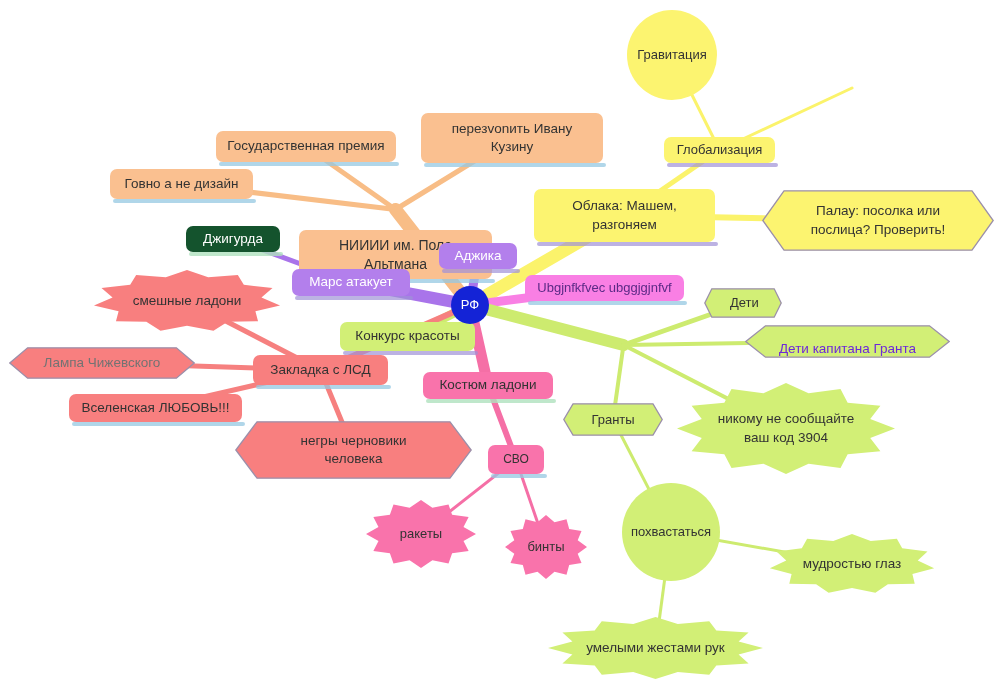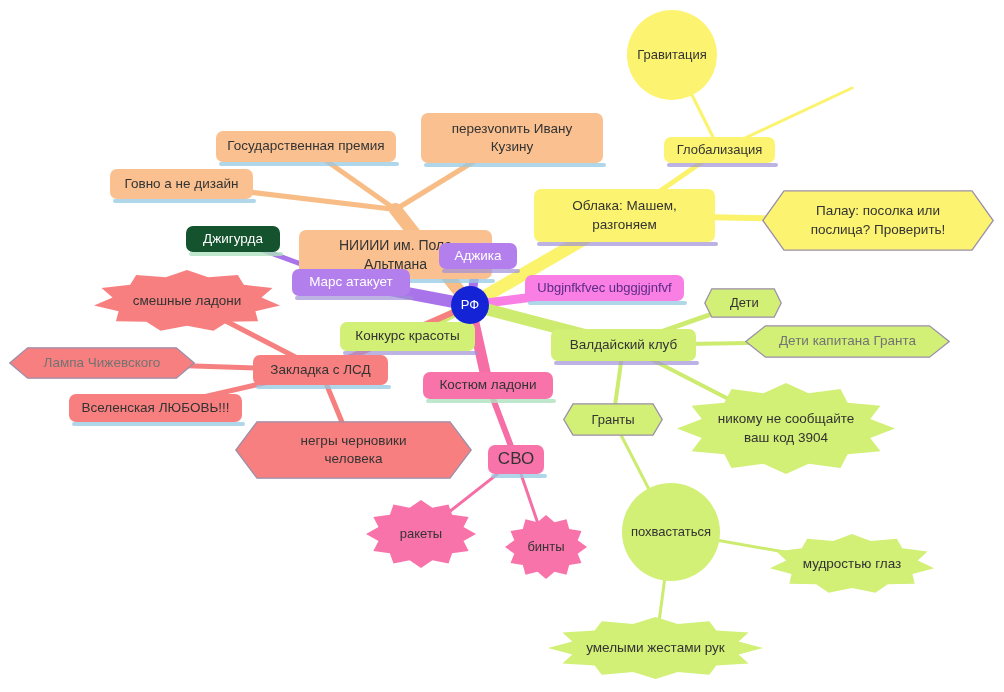--- a/index.html
+++ b/index.html
@@ -128,26 +128,25 @@
       <div class="node shape-rect sh-purple" style="left: 439px; top: 243px; width: 78px; height: 26px; font-size: 13.5px; color: rgb(255, 255, 255); z-index: 26; background: rgb(179, 127, 236);">Аджика</div>
       <div class="node shape-rect sh-purple" style="left: 534px; top: 189px; width: 181px; height: 53px; font-size: 13.5px; color: rgb(51, 51, 51); z-index: 27; background: rgb(252, 244, 112);">Облака: Машем,
 разгоняем</div>
       <div class="node shape-rect sh-purple" style="left: 664px; top: 137px; width: 111px; height: 26px; font-size: 13px; color: rgb(51, 51, 51); z-index: 28; background: rgb(252, 244, 112);">Глобализация</div>
       <div class="node shape-circle" style="left: 627px; top: 10px; width: 90px; height: 90px; font-size: 13px; color: rgb(51, 51, 51); z-index: 29; background: rgb(252, 244, 112);">Гравитация</div>
       <div class="node shape-hex" style="left: 762px; top: 190px; width: 232px; height: 61px; font-size: 13.5px; color: rgb(51, 51, 51); z-index: 31;"><svg class="hexfill" viewBox="0 0 232 61" preserveAspectRatio="none">
           <path d="M 22 0.8 L 210 0.8 L 231.2 30.5 L 210 60.2 L 22 60.2 L 0.8 30.5 Z" stroke="#9b8faa" stroke-width="1.3" fill="#fcf470"></path>
         </svg><span class="hextext">Палау: посолка или
 послица? Проверить!</span></div>
       <div class="node shape-rect sh-blue" style="left: 525px; top: 275px; width: 159px; height: 26px; font-size: 13px; color: rgb(91, 42, 134); z-index: 32; background: rgb(249, 127, 228);">Ubgjnfkfvec ubggjgjnfvf</div>
-      <div class="node shape-rect sh-purple" style="left: 551px; top: 329px; width: 145px; height: 32px; font-size: 13.5px; color: rgb(51, 51, 51); z-index: 33; background: rgb(210, 239, 118);">Валдайский клуб</div>
       <div class="node shape-rect sh-purple" style="left: 340px; top: 322px; width: 135px; height: 29px; font-size: 13.5px; color: rgb(51, 51, 51); z-index: 34; background: rgb(210, 239, 118);">Конкурс красоты</div>
       <div class="node shape-hex" style="left: 704px; top: 288px; width: 78px; height: 30px; font-size: 13px; color: rgb(51, 51, 51); z-index: 35;"><svg class="hexfill" viewBox="0 0 78 30" preserveAspectRatio="none">
           <path d="M 7.800000000000001 0.8 L 70.2 0.8 L 77.2 15 L 70.2 29.2 L 7.800000000000001 29.2 L 0.8 15 Z" stroke="#9b8faa" stroke-width="1.3" fill="#d2ef76"></path>
         </svg><span class="hextext">Дети</span></div>
-      <div class="node shape-hex" style="left: 745px; top: 325px; width: 205px; height: 33px; font-size: 13.5px; color: #737373; z-index: 36;"><svg class="hexfill" viewBox="0 0 205 33" preserveAspectRatio="none">
+      <div class="node shape-hex" style="left: 745px; top: 325px; width: 205px; height: 33px; font-size: 13.5px; color: #6d28d9; z-index: 36; align-items: flex-end;"><svg class="hexfill" viewBox="0 0 205 33" preserveAspectRatio="none">
           <path d="M 20.5 0.8 L 184.5 0.8 L 204.2 16.5 L 184.5 32.2 L 20.5 32.2 L 0.8 16.5 Z" stroke="#9b8faa" stroke-width="1.3" fill="#d2ef76"></path>
         </svg><span class="hextext">Дети капитана Гранта</span></div>
       <div class="node shape-hex" style="left: 563px; top: 403px; width: 100px; height: 33px; font-size: 13px; color: rgb(51, 51, 51); z-index: 37;"><svg class="hexfill" viewBox="0 0 100 33" preserveAspectRatio="none">
           <path d="M 10 0.8 L 90 0.8 L 99.2 16.5 L 90 32.2 L 10 32.2 L 0.8 16.5 Z" stroke="#9b8faa" stroke-width="1.3" fill="#d2ef76"></path>
         </svg><span class="hextext">Гранты</span></div>
       <div class="node shape-star" style="left: 677px; top: 383px; width: 218px; height: 91px; font-size: 13.5px; color: rgb(51, 51, 51); z-index: 38;"><svg class="starfill" viewBox="0 0 218 91" preserveAspectRatio="none">
           <path d="M109.00 0.00 L131.57 10.34 L163.50 6.10 L170.66 19.76 L203.40 22.75 L193.23 36.08 L218.00 45.50 L193.23 54.92 L203.40 68.25 L170.66 71.24 L163.50 84.90 L131.57 80.66 L109.00 91.00 L86.43 80.66 L54.50 84.90 L47.34 71.24 L14.60 68.25 L24.77 54.92 L0.00 45.50 L24.77 36.08 L14.60 22.75 L47.34 19.76 L54.50 6.10 L86.43 10.34 Z" stroke="none" fill="#d2ef76"></path>
         </svg><span class="startext">никому не сообщайте
 ваш код 3904</span></div>
       <div class="node shape-circle" style="left: 622px; top: 483px; width: 98px; height: 98px; font-size: 13px; color: rgb(51, 51, 51); z-index: 39; background: rgb(210, 239, 118);">похвастаться</div>
@@ -163,21 +162,21 @@
         </svg><span class="startext">смешные ладони</span></div>
       <div class="node shape-hex" style="left: 9px; top: 347px; width: 186px; height: 32px; font-size: 13.5px; color: #737373; z-index: 44;"><svg class="hexfill" viewBox="0 0 186 32" preserveAspectRatio="none">
           <path d="M 18.6 0.8 L 167.4 0.8 L 185.2 16 L 167.4 31.2 L 18.6 31.2 L 0.8 16 Z" stroke="#9b8faa" stroke-width="1.3" fill="#f87f7f"></path>
         </svg><span class="hextext">Лампа Чижевского</span></div>
       <div class="node shape-rect sh-blue" style="left: 69px; top: 394px; width: 173px; height: 28px; font-size: 13.5px; color: rgb(51, 51, 51); z-index: 45; background: rgb(248, 127, 127);">Вселенская ЛЮБОВЬ!!!</div>
       <div class="node shape-hex" style="left: 235px; top: 421px; width: 237px; height: 58px; font-size: 13.5px; color: rgb(51, 51, 51); z-index: 46;"><svg class="hexfill" viewBox="0 0 237 58" preserveAspectRatio="none">
           <path d="M 22 0.8 L 215 0.8 L 236.2 29 L 215 57.2 L 22 57.2 L 0.8 29 Z" stroke="#9b8faa" stroke-width="1.3" fill="#f87f7f"></path>
         </svg><span class="hextext">негры черновики
 человека</span></div>
       <div class="node shape-rect sh-green" style="left: 423px; top: 372px; width: 130px; height: 27px; font-size: 13.5px; color: rgb(51, 51, 51); z-index: 47; background: rgb(249, 115, 171);">Костюм ладони</div>
-      <div class="node shape-rect sh-blue" style="left: 488px; top: 445px; width: 56px; height: 29px; font-size: 17px; color: rgb(51, 51, 51); z-index: 48; background: rgb(249, 115, 171);">СВО</div>
+      <div class="node shape-rect sh-blue" style="left: 488px; top: 445px; width: 56px; height: 29px; font-size: 12px; color: rgb(51, 51, 51); z-index: 48; background: rgb(249, 115, 171);">СВО</div>
       <div class="node shape-star" style="left: 366px; top: 500px; width: 110px; height: 68px; font-size: 13px; color: rgb(51, 51, 51); z-index: 49;"><svg class="starfill" viewBox="0 0 110 68" preserveAspectRatio="none">
           <path d="M55.00 0.00 L66.39 7.73 L82.50 4.56 L86.11 14.77 L102.63 17.00 L97.50 26.96 L110.00 34.00 L97.50 41.04 L102.63 51.00 L86.11 53.23 L82.50 63.44 L66.39 60.27 L55.00 68.00 L43.61 60.27 L27.50 63.44 L23.89 53.23 L7.37 51.00 L12.50 41.04 L0.00 34.00 L12.50 26.96 L7.37 17.00 L23.89 14.77 L27.50 4.56 L43.61 7.73 Z" stroke="none" fill="#f973ab"></path>
         </svg><span class="startext">ракеты</span></div>
       <div class="node shape-star" style="left: 505px; top: 515px; width: 82px; height: 64px; font-size: 13px; color: rgb(51, 51, 51); z-index: 50;"><svg class="starfill" viewBox="0 0 82 64" preserveAspectRatio="none">
           <path d="M41.00 0.00 L49.49 7.27 L61.50 4.29 L64.19 13.90 L76.51 16.00 L72.68 25.37 L82.00 32.00 L72.68 38.63 L76.51 48.00 L64.19 50.10 L61.50 59.71 L49.49 56.73 L41.00 64.00 L32.51 56.73 L20.50 59.71 L17.81 50.10 L5.49 48.00 L9.32 38.63 L0.00 32.00 L9.32 25.37 L5.49 16.00 L17.81 13.90 L20.50 4.29 L32.51 7.27 Z" stroke="none" fill="#f973ab"></path>
         </svg><span class="startext">бинты</span></div>
       <div class="node shape-circle central" style="left: 451px; top: 286px; width: 38px; height: 38px; background: rgb(20, 35, 214); color: rgb(255, 255, 255);">РФ</div>
     </div>
 </div>
 

